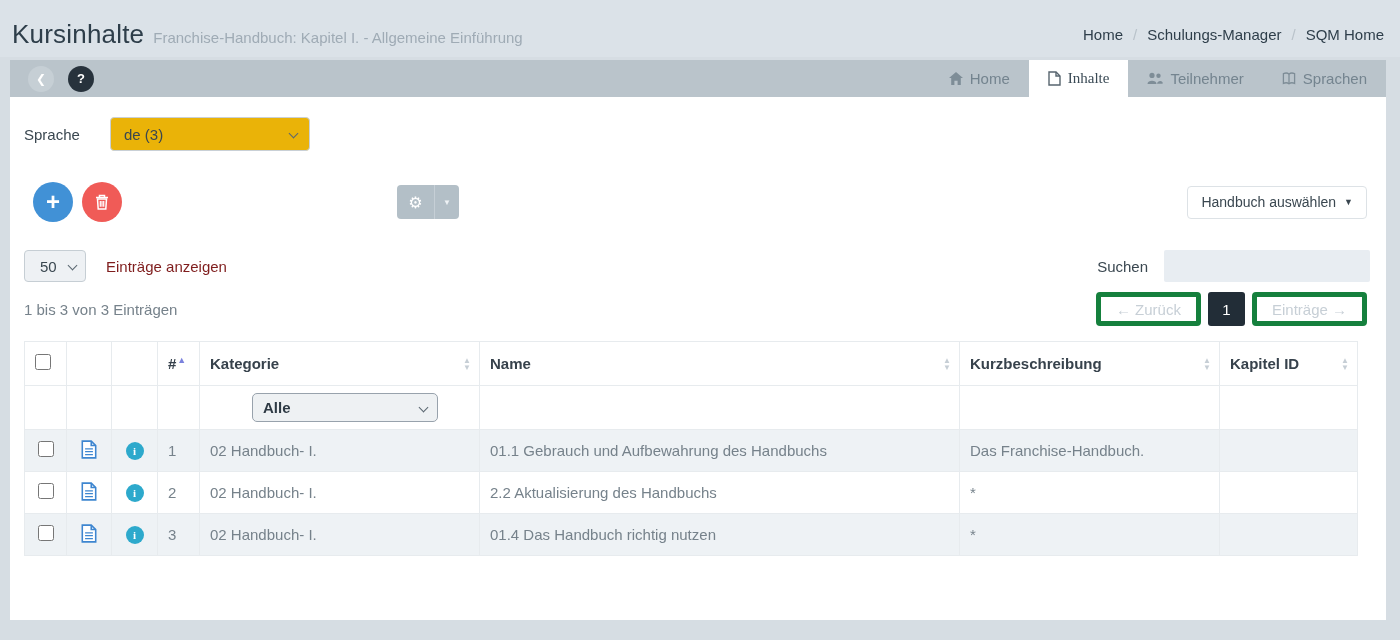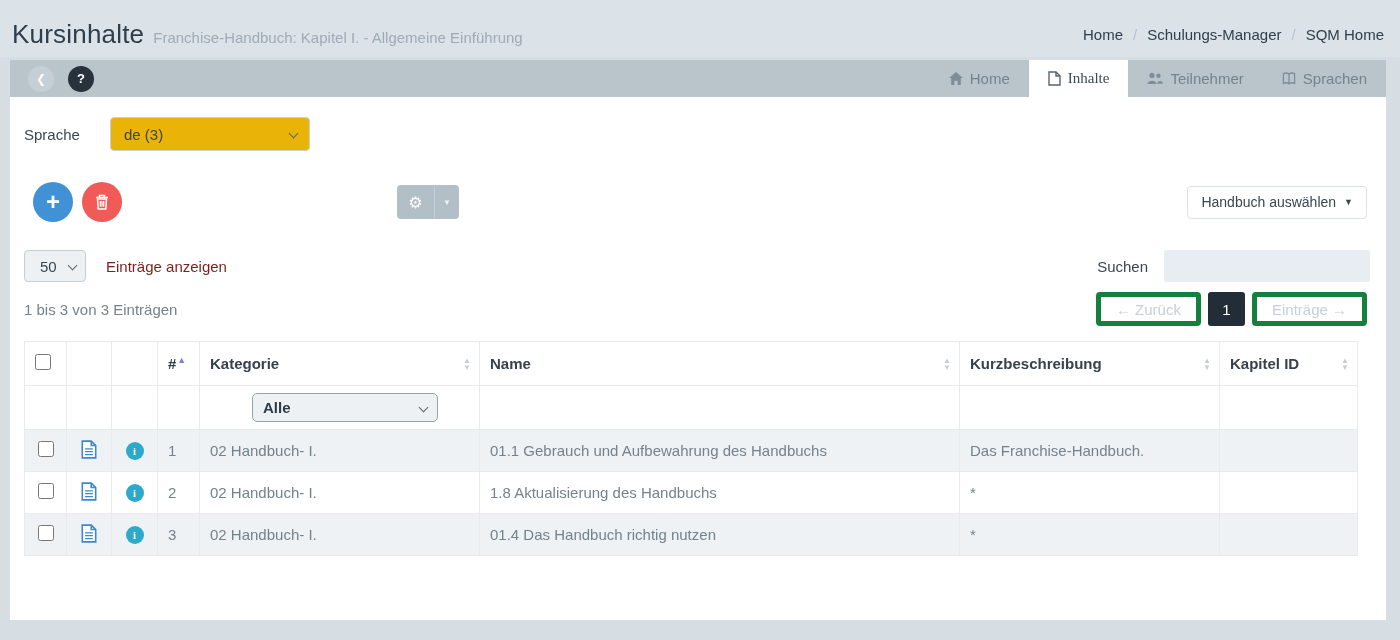--- a/index.html
+++ b/index.html
@@ -349,21 +349,21 @@
                   <path d="M1 1 H9 L13 5 V16 H1 Z" fill="#fff" stroke="#3e86d0" stroke-width="1.4"></path>
                   <path d="M9 1 V5 H13" fill="none" stroke="#3e86d0" stroke-width="1.4"></path>
                   <path d="M3.5 8 H10.5 M3.5 10.5 H10.5 M3.5 13 H10.5" stroke="#3e86d0" stroke-width="1.1"></path>
                 </svg>
               </span></td>
           <td class="cell-center"><span class="info-badge">
                 <span>i</span>
               </span></td>
           <td>2</td>
           <td>02 Handbuch- I.</td>
-          <td>1.8 Aktualisierung des Handbuchs</td>
+          <td>2.2 Aktualisierung des Handbuchs</td>
           <td>*</td>
           <td></td>
         </tr>
         <tr class="stripe">
           <td class="cell-center"><input type="checkbox" style=""></td>
           <td class="cell-center"><span class="doc-link">
                 <svg width="16" height="19" viewBox="0 0 14 17">
                   <path d="M1 1 H9 L13 5 V16 H1 Z" fill="#fff" stroke="#3e86d0" stroke-width="1.4"></path>
                   <path d="M9 1 V5 H13" fill="none" stroke="#3e86d0" stroke-width="1.4"></path>
                   <path d="M3.5 8 H10.5 M3.5 10.5 H10.5 M3.5 13 H10.5" stroke="#3e86d0" stroke-width="1.1"></path>

